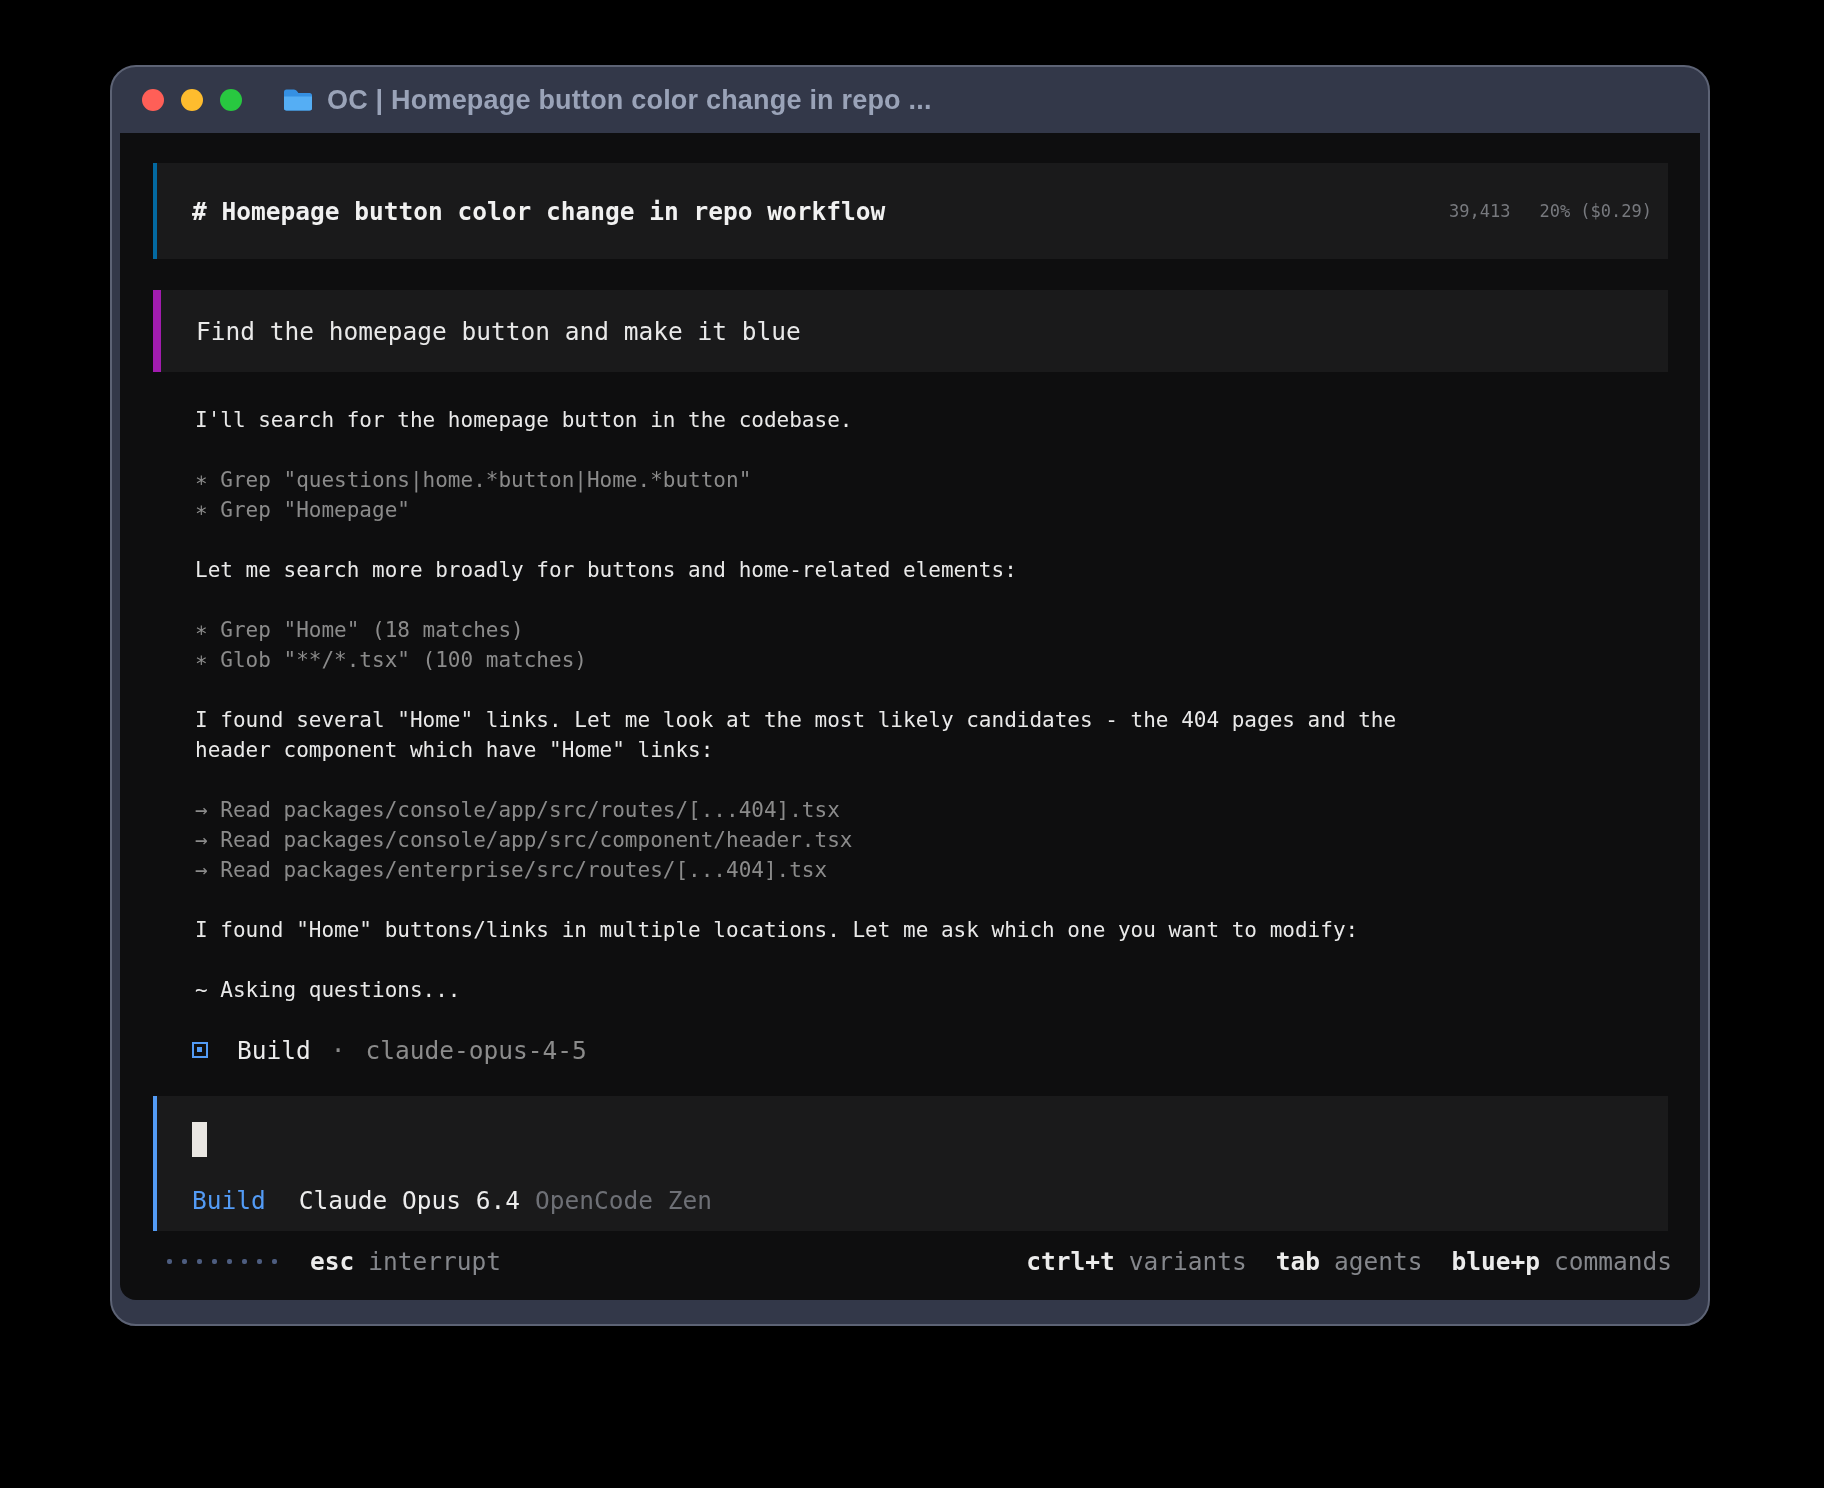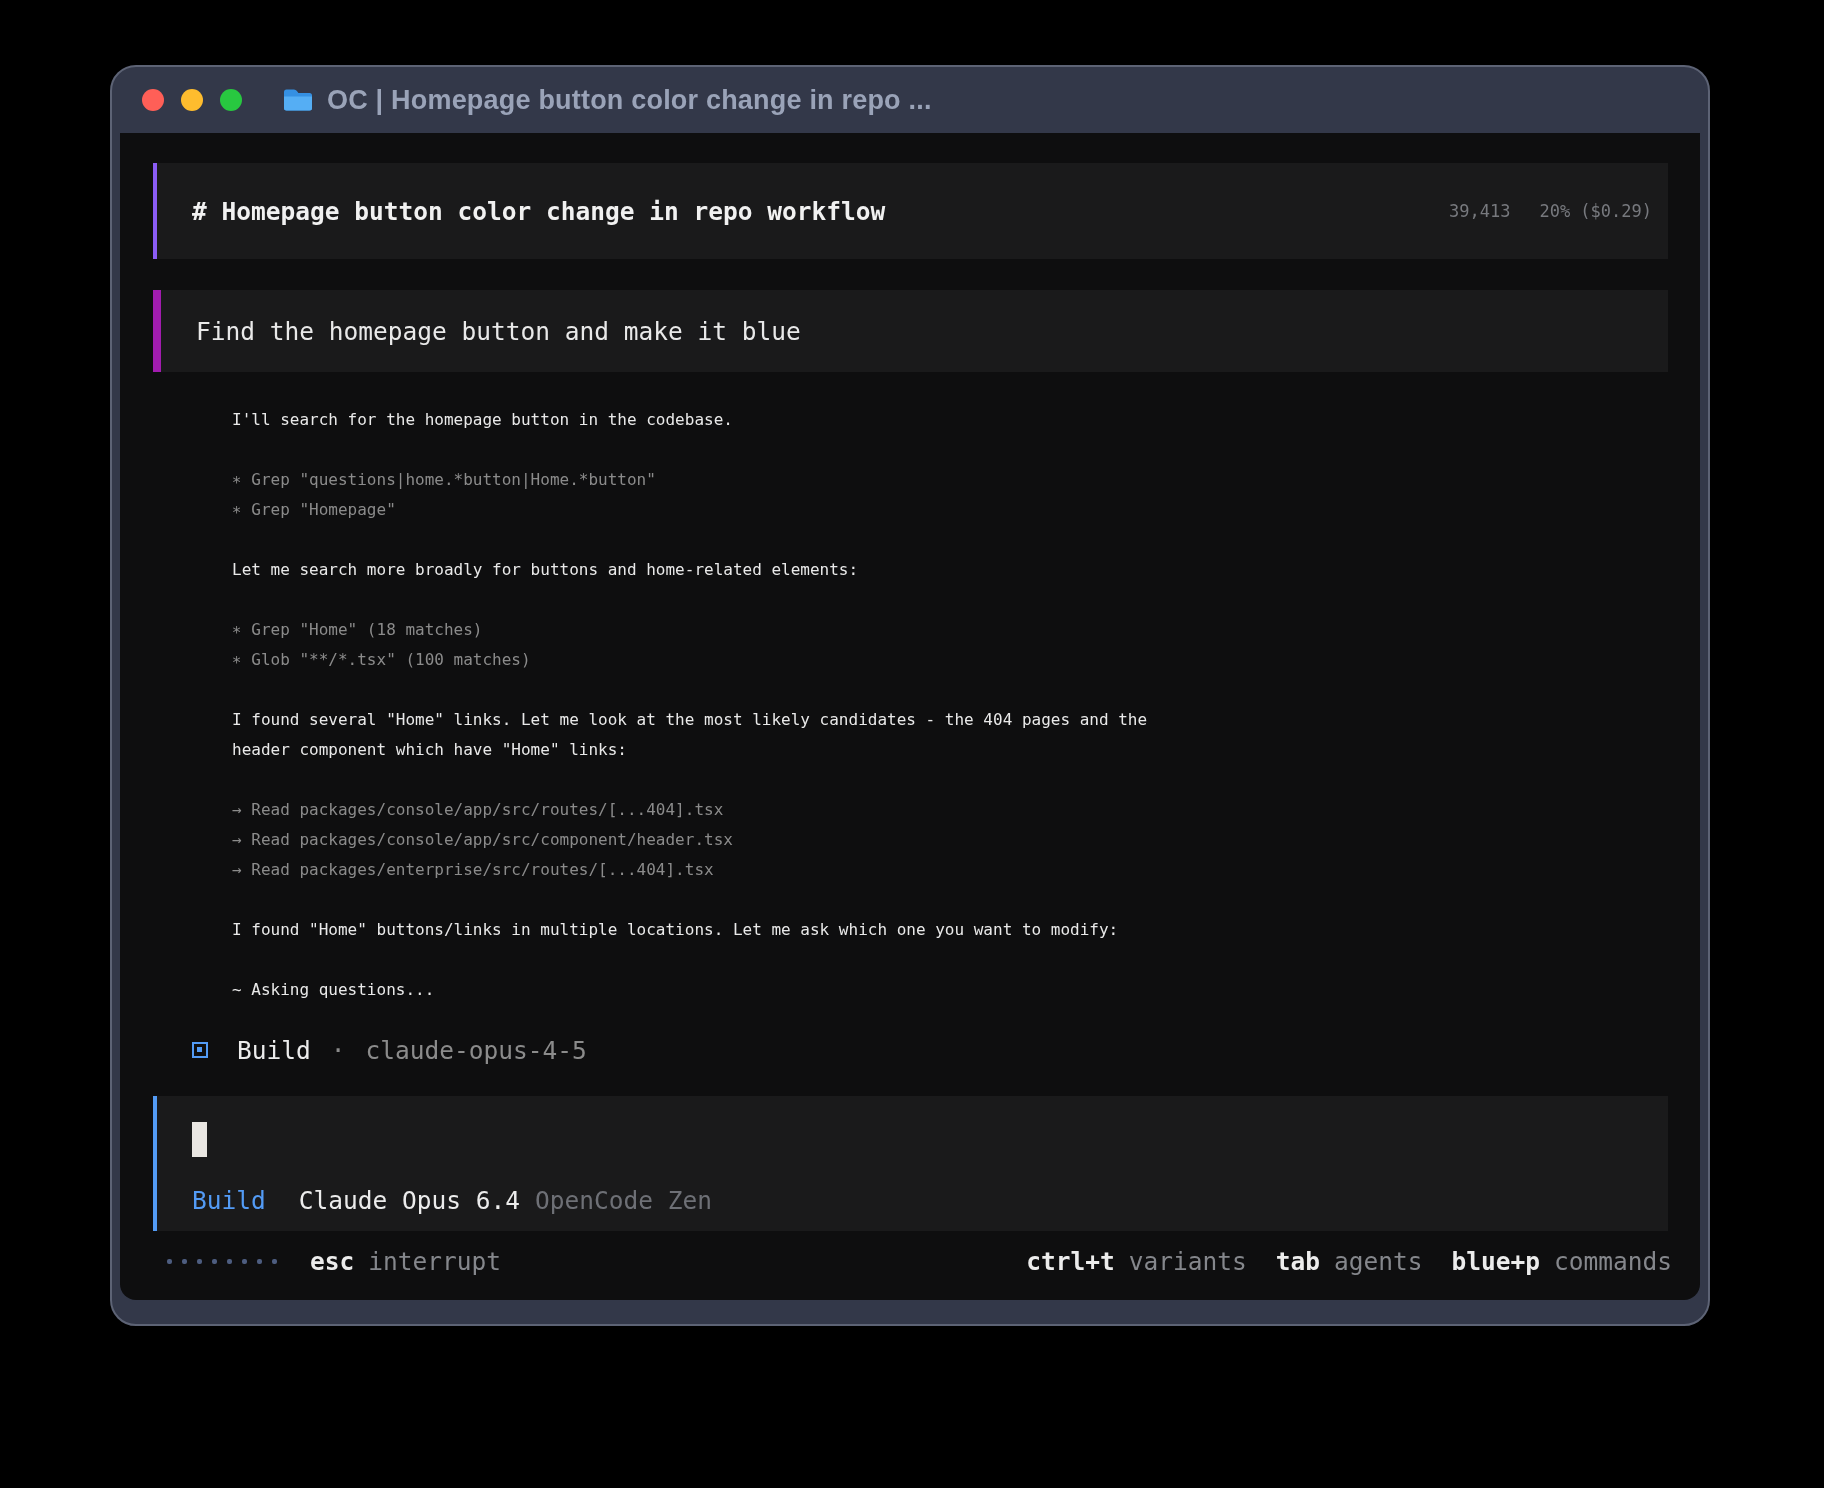--- a/index.html
+++ b/index.html
@@ -30,34 +30,34 @@
   .content {
     position: absolute; left: 8px; right: 8px; top: 66px; bottom: 24px;
     background: #0e0e0f; border-radius: 0 0 16px 16px; overflow: hidden;
   }
 
   .band {
     margin-left: 33px; margin-right: 32px; background: #1a1a1b;
   }
 
   .session-header {
-    margin-top: 30px; height: 96px; border-left: 4px solid #8b5cf6;
+    margin-top: 30px; height: 96px; border-left: 4px solid #0369a1;
     display: flex; align-items: center; padding: 0 16px 0 35px;
   }
   .session-title { font-weight: bold; font-size: 24.5px; color: #f1f1f1; white-space: pre; }
   .session-meta { margin-left: auto; display: flex; align-items: baseline; font-size: 17px; color: #77797e; }
   .session-cost { margin-left: 29px; }
 
   .user-quote {
     margin-top: 31px; height: 82px; border-left: 8px solid #a21caf;
     display: flex; align-items: center; padding-left: 35px;
     font-size: 24.5px; color: #e9e9e9; white-space: pre;
   }
 
-  .transcript { margin: 33px 40px 0 112px; font-size: 16px; line-height: 30px; }
+  .transcript { margin: 33px 40px 0 75px; font-size: 21px; line-height: 30px; }
   .tline { height: 30px; white-space: pre; overflow: hidden; }
   .tline.primary { color: #e9e9e9; }
   .tline.tool { color: #8b8b8b; }
 
   .agent-row { margin-left: 72px; height: 30px; display: flex; align-items: center; font-size: 24.5px; }
   .agent-icon {
     width: 16px; height: 16px; border: 2.5px solid #539bf5; margin-right: 29px;
     position: relative; flex: 0 0 auto;
   }
   .agent-icon::after {

